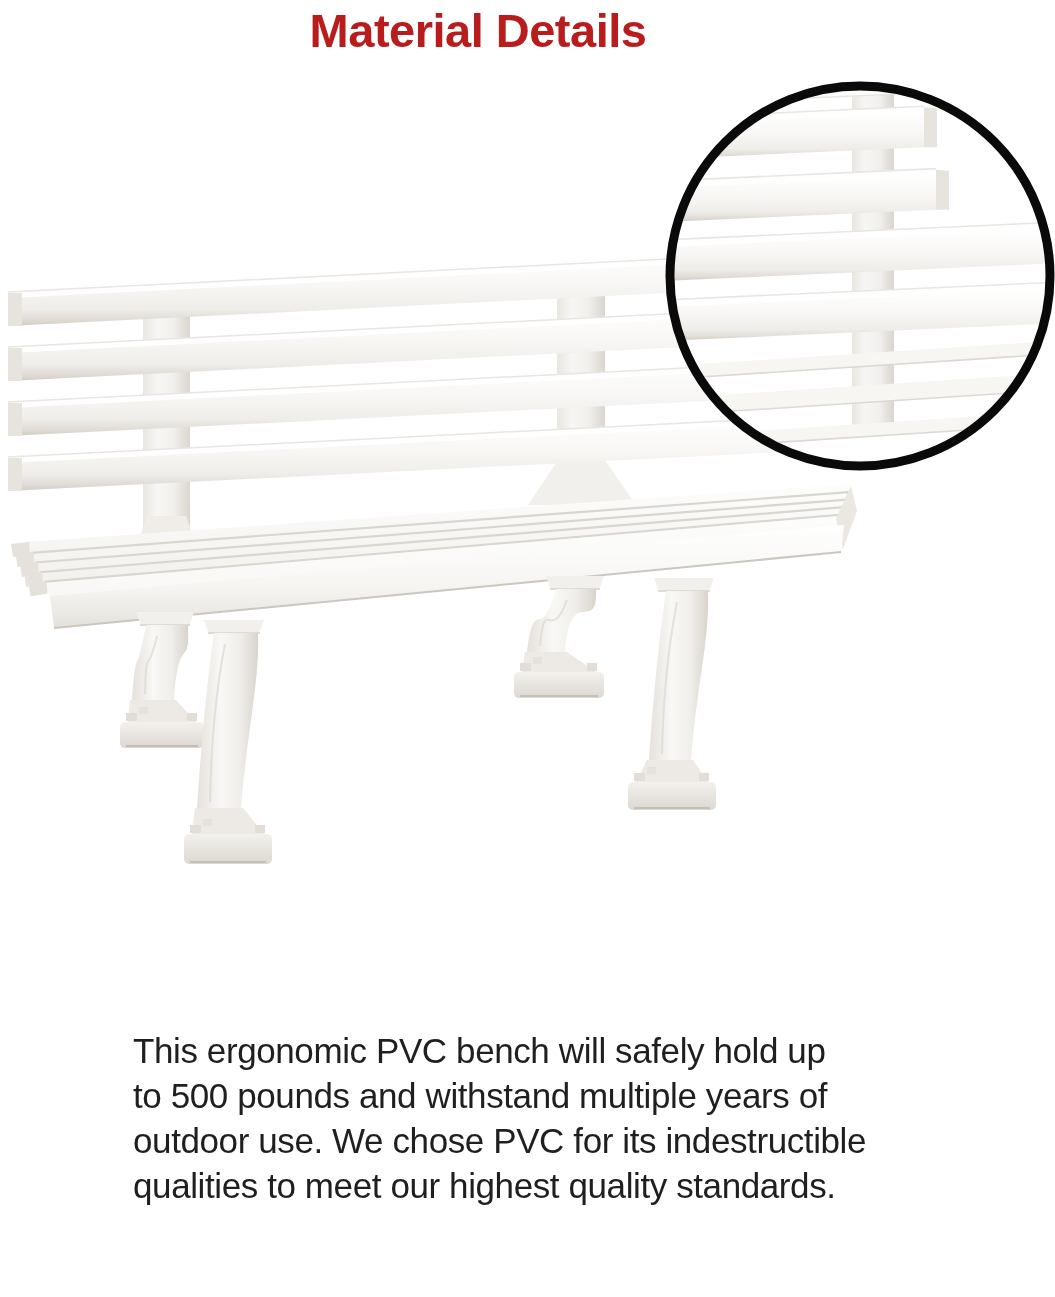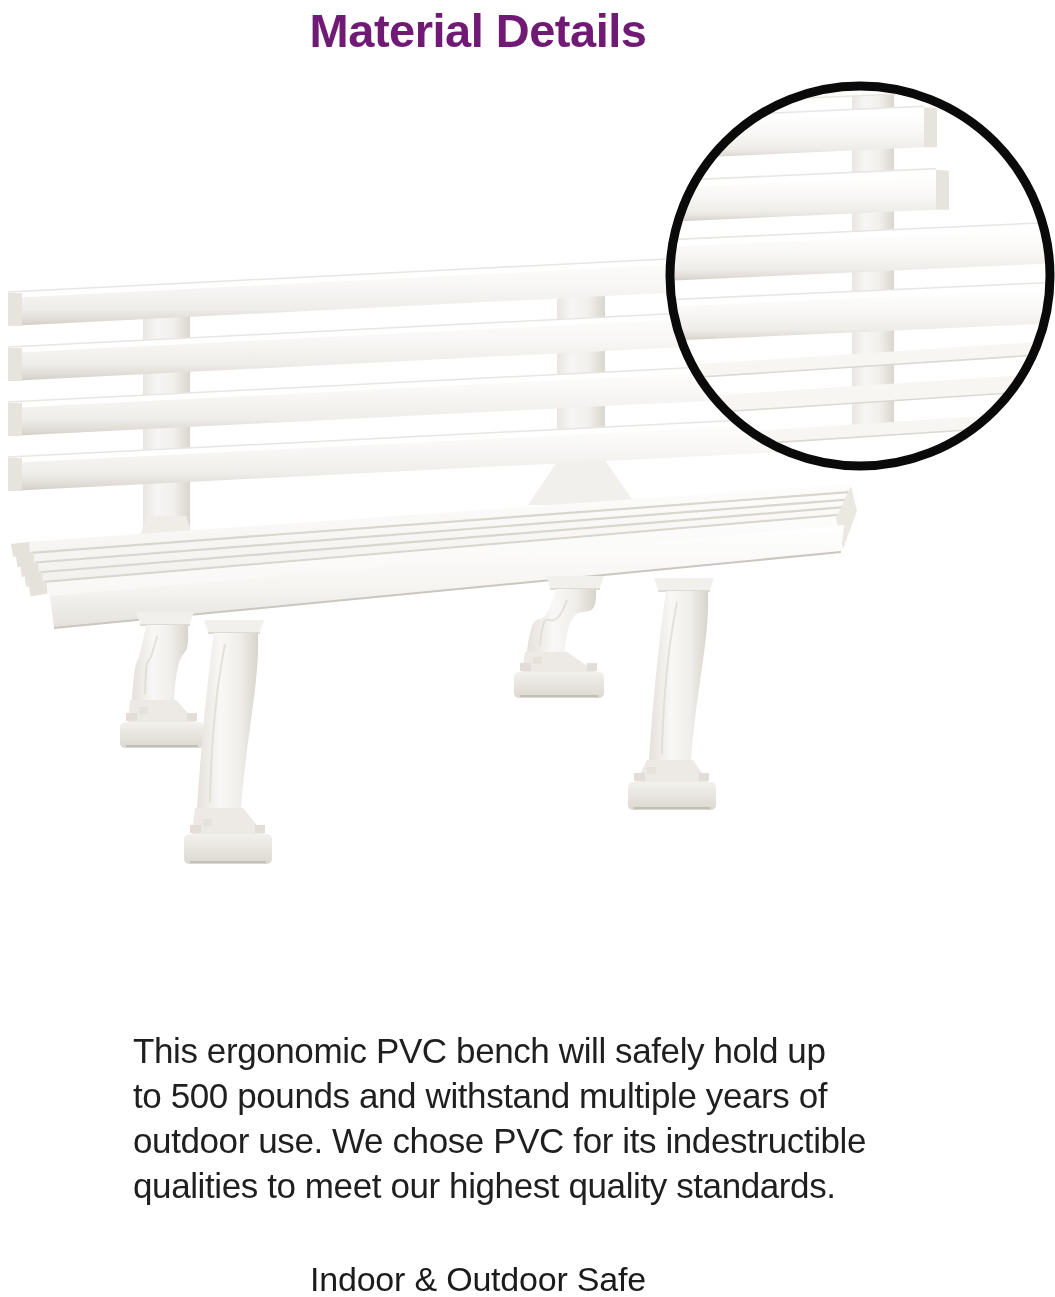--- a/index.html
+++ b/index.html
@@ -8,21 +8,21 @@
     width:1055px;height:1297px;
     background:#ffffff;
     overflow:hidden;
     font-family:"Liberation Sans", sans-serif;
   }
   .title{
     position:absolute;top:2px;left:0;width:956px;
     text-align:center;
     font-size:47px;line-height:58px;font-weight:600;
     letter-spacing:-0.5px;
-    color:#701a75;
+    color:#b91c1c;
     margin:0;
   }
   .photo{
     position:absolute;top:0;left:0;width:1055px;height:1297px;
     margin:0;
   }
   .photo svg{display:block;width:1055px;height:1297px;}
   .description{
     position:absolute;top:1012px;left:117px;width:820px;
     font-size:35px;line-height:45px;font-weight:400;
@@ -206,14 +206,13 @@
       </svg>
   </figure>
 
   <h1 class="title">Material Details</h1>
 
   <p class="description">This ergonomic PVC bench will safely hold up
 to 500 pounds and withstand multiple years of
 outdoor use. We chose PVC for its indestructible
 qualities to meet our highest quality standards.</p>
 
-  <h2 class="footer-heading">Indoor &amp; Outdoor Safe</h2>
 </div>
 
 </body></html>

